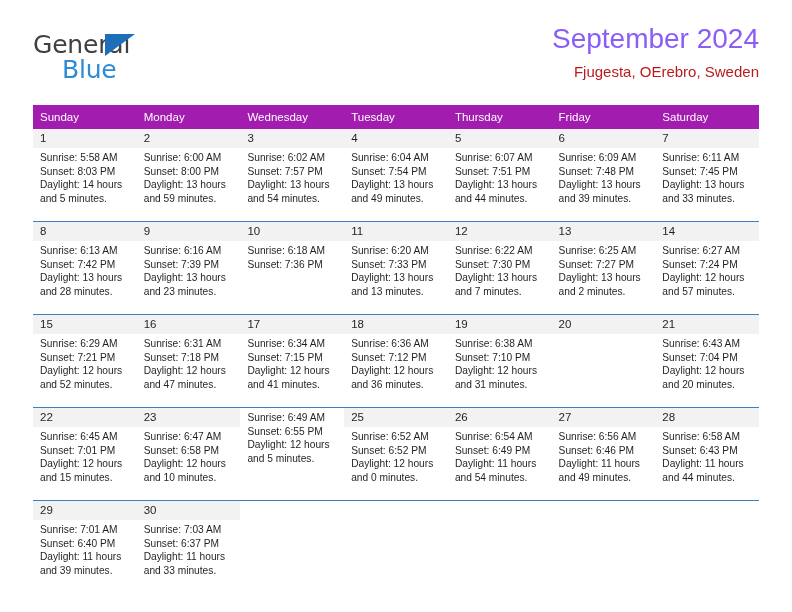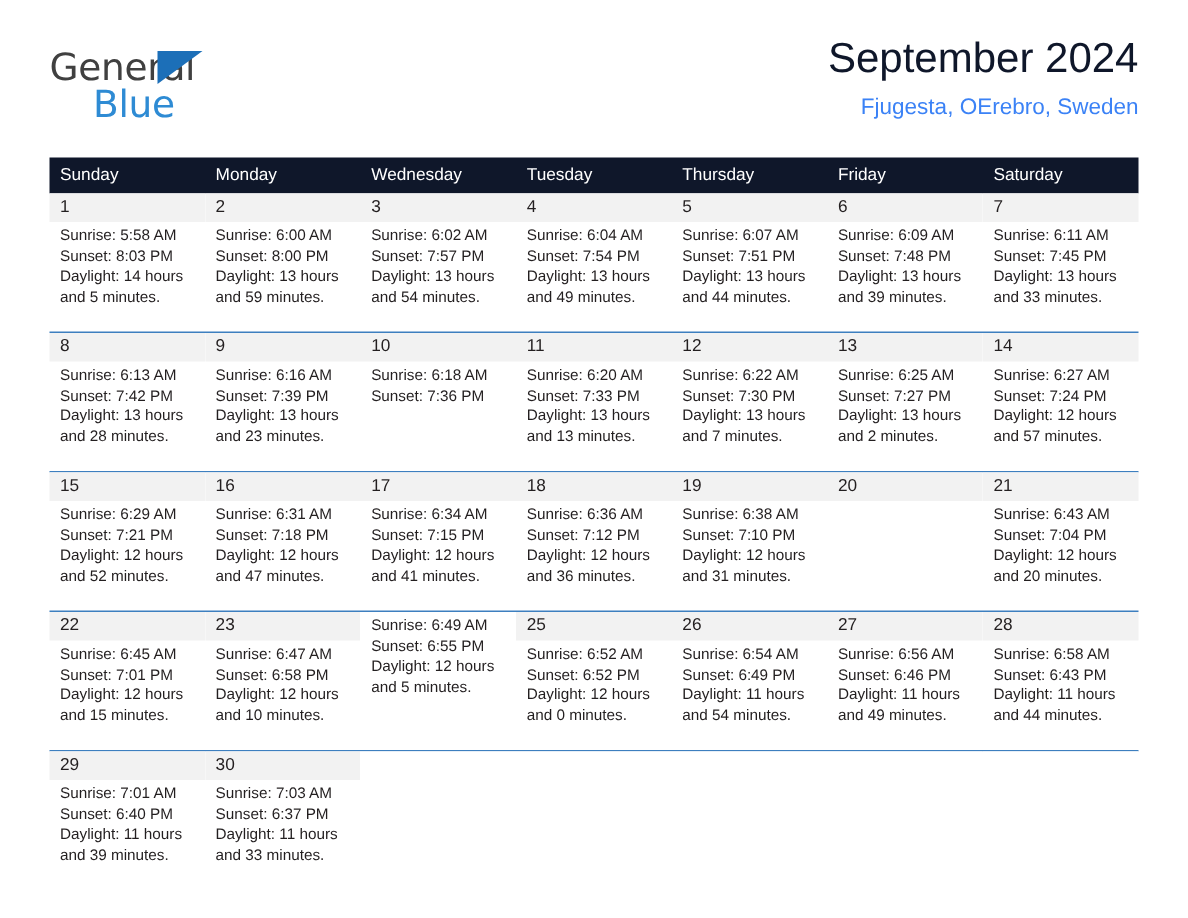--- a/index.html
+++ b/index.html
@@ -67,43 +67,43 @@
   }
   .title-block {
     position: absolute;
     right: 0;
     top: 0;
     text-align: right;
   }
   .cal-title {
     font-size: 28px;
     font-weight: 400;
-    color: #0f172a;
+    color: #8b5cf6;
     line-height: 34px;
     white-space: nowrap;
   }
   .cal-subtitle {
     font-size: 15px;
     font-weight: 400;
-    color: #3b82f6;
+    color: #b91c1c;
     line-height: 22px;
     margin-top: 5px;
     white-space: nowrap;
   }
 
   
   .calendar {
     position: absolute;
     left: 33px;
     top: 105px;
     width: 726px;
   }
   .weekday-row {
     display: flex;
-    background: #0f172a;
+    background: #a21caf;
   }
   .weekday {
     flex: 1 1 0;
     box-sizing: border-box;
     padding: 5px 0 5px 7px;
     font-size: 11.5px;
     color: #ffffff;
     line-height: 14px;
     white-space: nowrap;
   }

